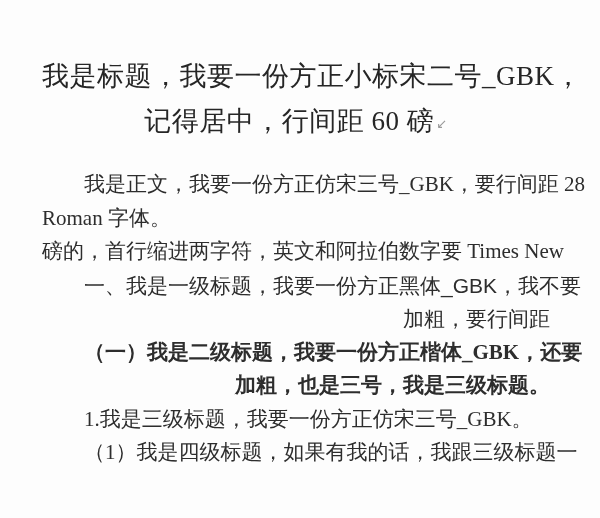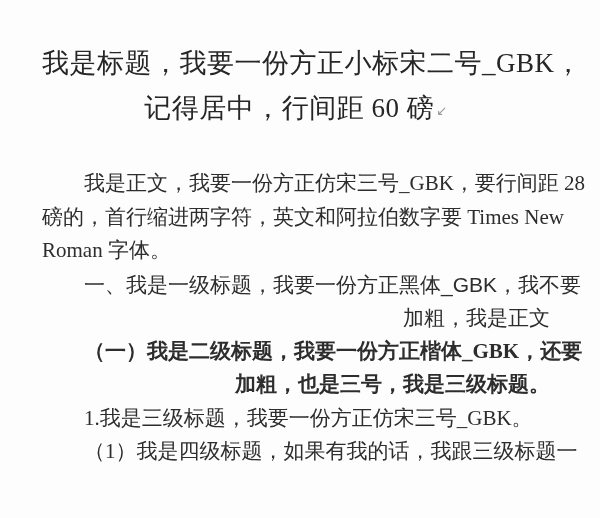--- a/index.html
+++ b/index.html
@@ -14,21 +14,21 @@
     background: #fdfdfd;
     overflow: hidden;
     box-sizing: border-box;
     color: #2d2d2d;
   }
   .doc {
     position: absolute;
     top: 0; left: 0;
     width: 600px;
     height: 518px;
-    padding: 41px 50px 0 42px;
+    padding: 54px 50px 0 42px;
     box-sizing: border-box;
   }
   
   .title-block {
     text-align: center;
     font-family: "Liberation Serif", "DejaVu Serif", serif;
     font-size: 27px;
     line-height: 45px;
     color: #262626;
     letter-spacing: 0.5px;
@@ -38,21 +38,21 @@
   }
   .return-mark {
     font-family: "DejaVu Sans", sans-serif;
     font-size: 13px;
     color: #9a9a9a;
     margin-left: 2px;
     vertical-align: 2px;
   }
   
   .content {
-    margin-top: 34px;
+    margin-top: 22px;
     font-size: 21px;
     line-height: 33.5px;
   }
   .line {
     white-space: pre;
     text-align: left;
   }
   .indent {
     text-indent: 2em;
   }
@@ -79,27 +79,27 @@
 
     <div class="title-block">
       <div class="title-line">我是标题，我要一份方正小标宋二号_GBK，</div>
       <div class="title-line"><span>记得居中，行间距 60 磅</span><span class="return-mark">↙</span></div>
     </div>
 
     <div class="content">
 
       <div>
         <div class="line f-fangsong indent">我是正文，我要一份方正仿宋三号_GBK，要行间距 28</div>
+        <div class="line f-fangsong">Roman 字体。</div>
         <div class="line f-fangsong">磅的，首行缩进两字符，英文和阿拉伯数字要 Times New</div>
-        <div class="line f-fangsong">Roman 字体。</div>
       </div>
 
       <div>
         <div class="line f-heiti indent">一、我是一级标题，我要一份方正黑体_GBK，我不要</div>
-        <div class="line f-heiti">加粗，我是正文</div>
+        <div class="line f-heiti">加粗，要行间距</div>
       </div>
 
       <div>
         <div class="line f-kaiti-bold indent">（一）我是二级标题，我要一份方正楷体_GBK，还要</div>
         <div class="line f-kaiti-bold">加粗，也是三号，我是三级标题。</div>
       </div>
 
       <div>
         <div class="line f-fangsong indent">1.我是三级标题，我要一份方正仿宋三号_GBK。</div>
       </div>

